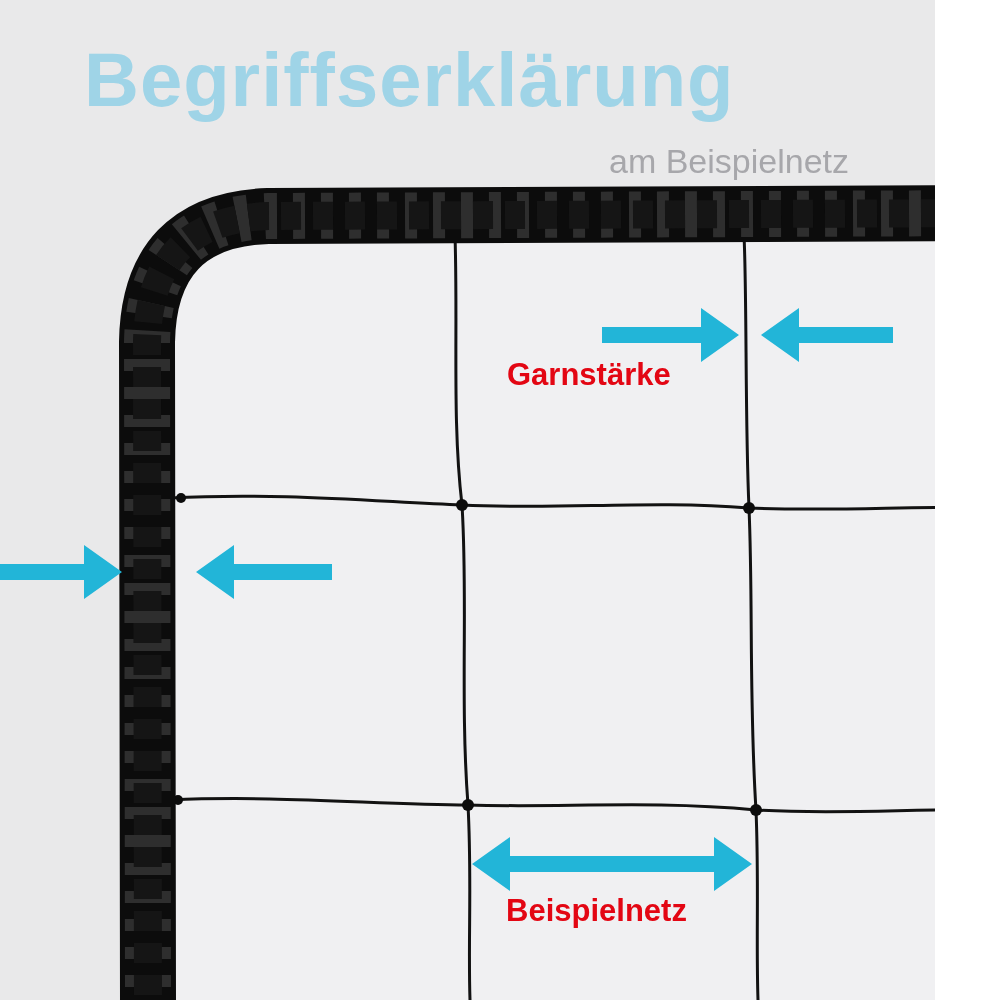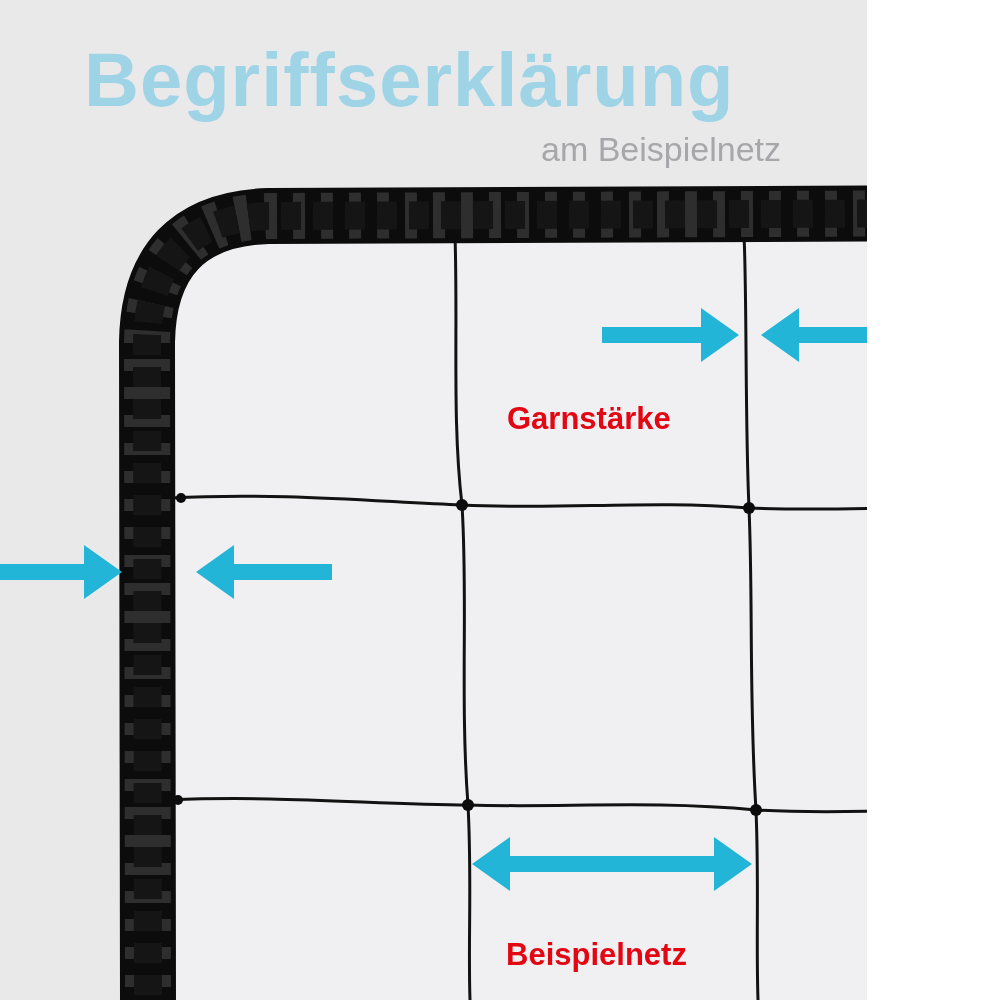--- a/index.html
+++ b/index.html
@@ -5,45 +5,45 @@
   :root{
     --background:#e9e9ea;
     --title-blue:#9fd4e7;
     --subtitle-gray:#a7a7ab;
     --label-red:#e30613;
     --arrow-cyan:#22b5d8;
     --net-black:#0c0c0c;
   }
   body{margin:0;}
   .canvas{
-    position:relative;width:867px;height:1000px;overflow:hidden;
+    position:relative;width:935px;height:1000px;overflow:hidden;
     background:var(--background);
     font-family:"Liberation Sans",sans-serif;
   }
   .page-title{
     position:absolute;left:84px;top:36px;
     font-size:76px;font-weight:bold;letter-spacing:1px;
     color:var(--title-blue);white-space:nowrap;
   }
   .page-subtitle{
-    position:absolute;right:86px;top:130px;
+    position:absolute;right:86px;top:142px;
     font-size:34px;font-weight:400;
     color:var(--subtitle-gray);white-space:nowrap;
   }
   .net-svg{position:absolute;left:0;top:0;}
   .inner-area{fill:#f0f0f2;}
   .rope{stroke:var(--net-black);stroke-width:56;fill:none;stroke-linecap:butt;}
   .rope-tex1{stroke:#2e2e2e;stroke-width:46;fill:none;stroke-dasharray:12 16;}
   .rope-tex2{stroke:#151515;stroke-width:28;fill:none;stroke-dasharray:20 12;}
   .net-line{stroke:#121212;stroke-width:3;fill:none;}
   .knot{fill:var(--net-black);}
   .arrow{fill:var(--arrow-cyan);}
   .label{
     position:absolute;color:var(--label-red);
-    font-weight:bold;font-size:31px;white-space:nowrap;margin-top:44px;
+    font-weight:bold;font-size:31px;white-space:nowrap;
   }
   .label-garnstaerke{left:507px;top:357px;}
   .label-netzkante{left:204px;top:601px;line-height:38px;}
   .label-maschenweite{left:506px;top:893px;}
 </style>
 </head>
 <body>
 
 <div class="canvas">
 

